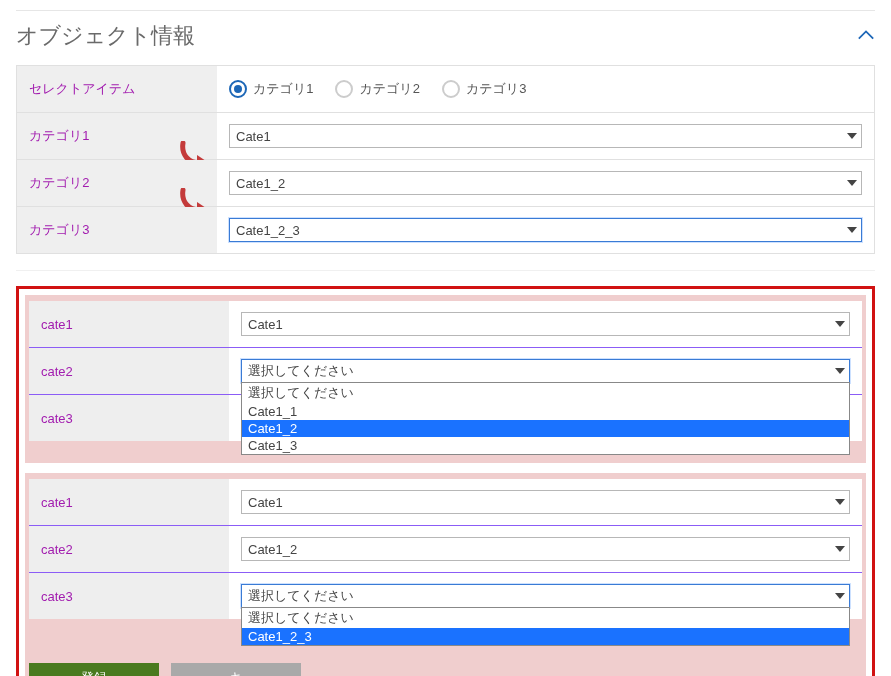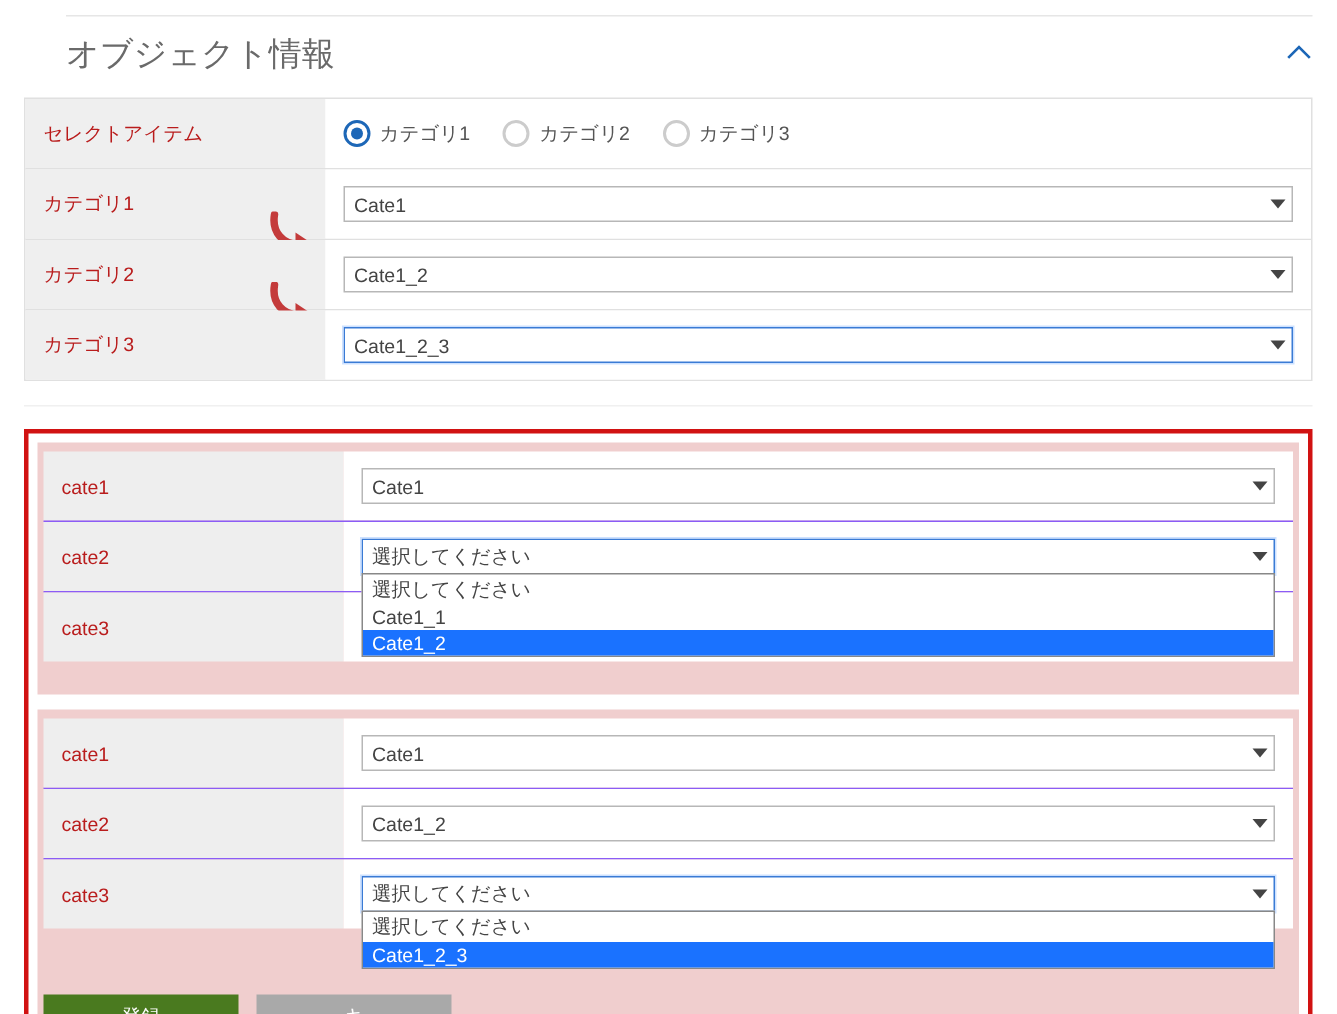--- a/index.html
+++ b/index.html
@@ -9,21 +9,20 @@
     color: #555;
     background: #fff;
     padding: 10px 16px;
   }
   .panel-header {
     display: flex;
     justify-content: space-between;
     align-items: center;
     padding: 10px 0 14px 0;
     border-top: 1px solid #e6e6e6;
-    margin-left: 28px;
   }
   .panel-header h2 {
     font-size: 22px;
     font-weight: 400;
     color: #6a6a6a;
   }
   .chevron-up svg { width: 18px; height: 14px; }
   .form-table {
     width: 100%;
     border: 1px solid #e0e0e0;
@@ -32,21 +31,21 @@
   .form-row {
     display: flex;
     border-top: 1px solid #e0e0e0;
   }
   .form-row:first-child { border-top: none; }
   .form-label {
     width: 200px;
     flex: 0 0 200px;
     background: #efefef;
     padding: 1px 12px;
-    color: #b91c1c;
+    color: #a21caf;
     display: flex;
     align-items: center;
     position: relative;
     min-height: 46px;
   }
   .form-field {
     flex: 1;
     background: #fff;
     padding: 10px 12px;
     display: flex;
@@ -263,20 +262,21 @@
         <div class="form-label">cate2</div>
         <div class="form-field" style="overflow:visible;">
           <div class="select focused">
             <span>選択してください</span>
             <span class="caret"></span>
           </div>
           <div class="dropdown-list">
             <div class="opt">選択してください</div>
             <div class="opt">Cate1_1</div>
             <div class="opt highlight">Cate1_2</div>
+            <div class="opt">Cate1_3</div>
           </div>
         </div>
       </div>
 
       <div class="form-row">
         <div class="form-label">cate3</div>
         <div class="form-field">
           <div class="select" style="visibility:hidden;">
             <span></span>
 

